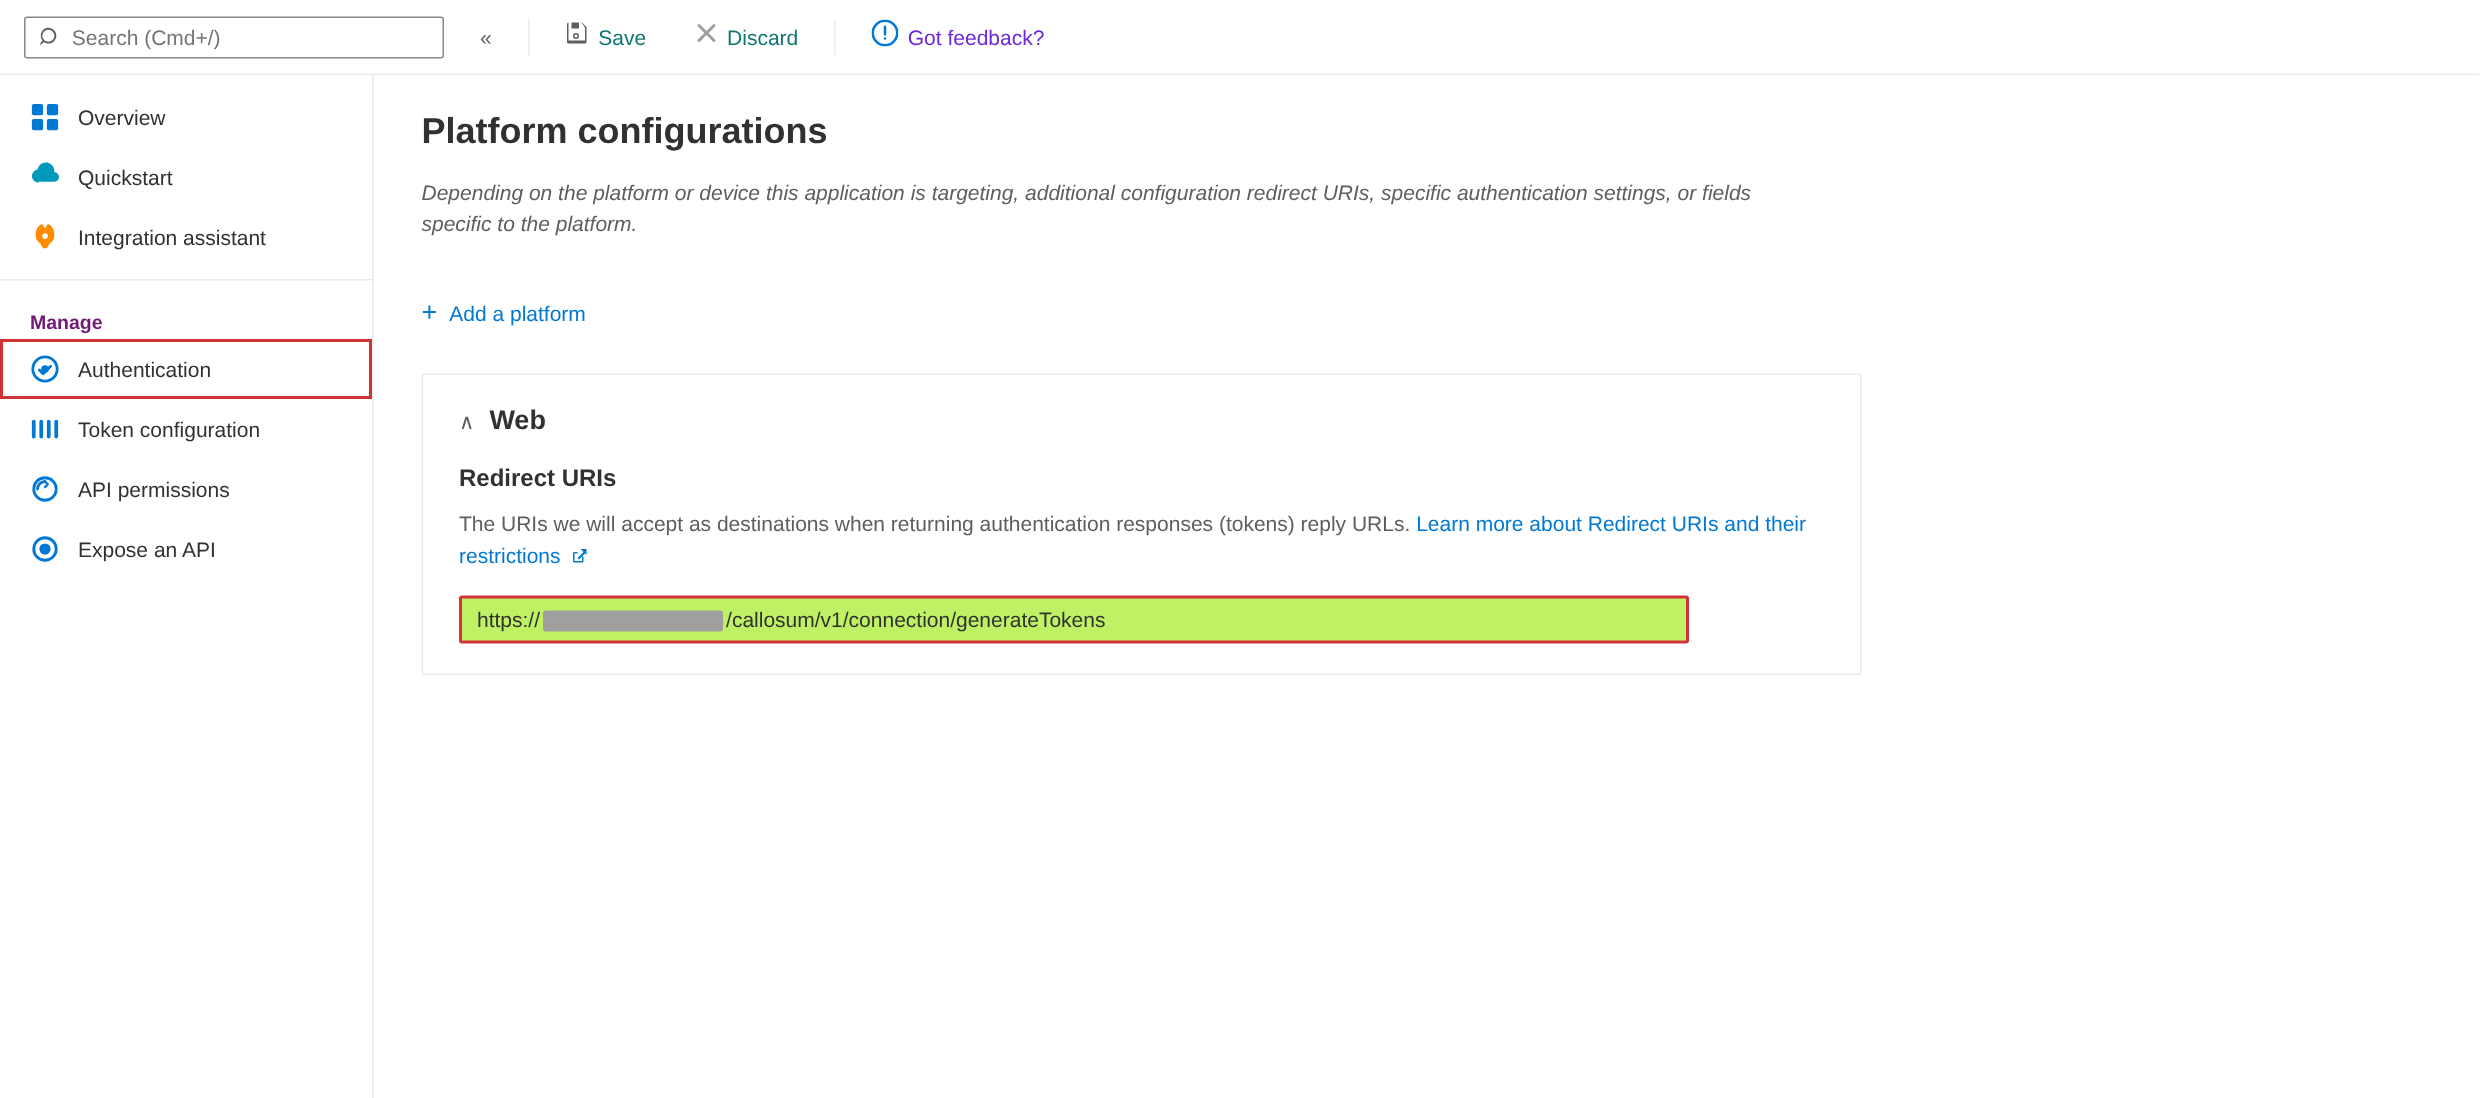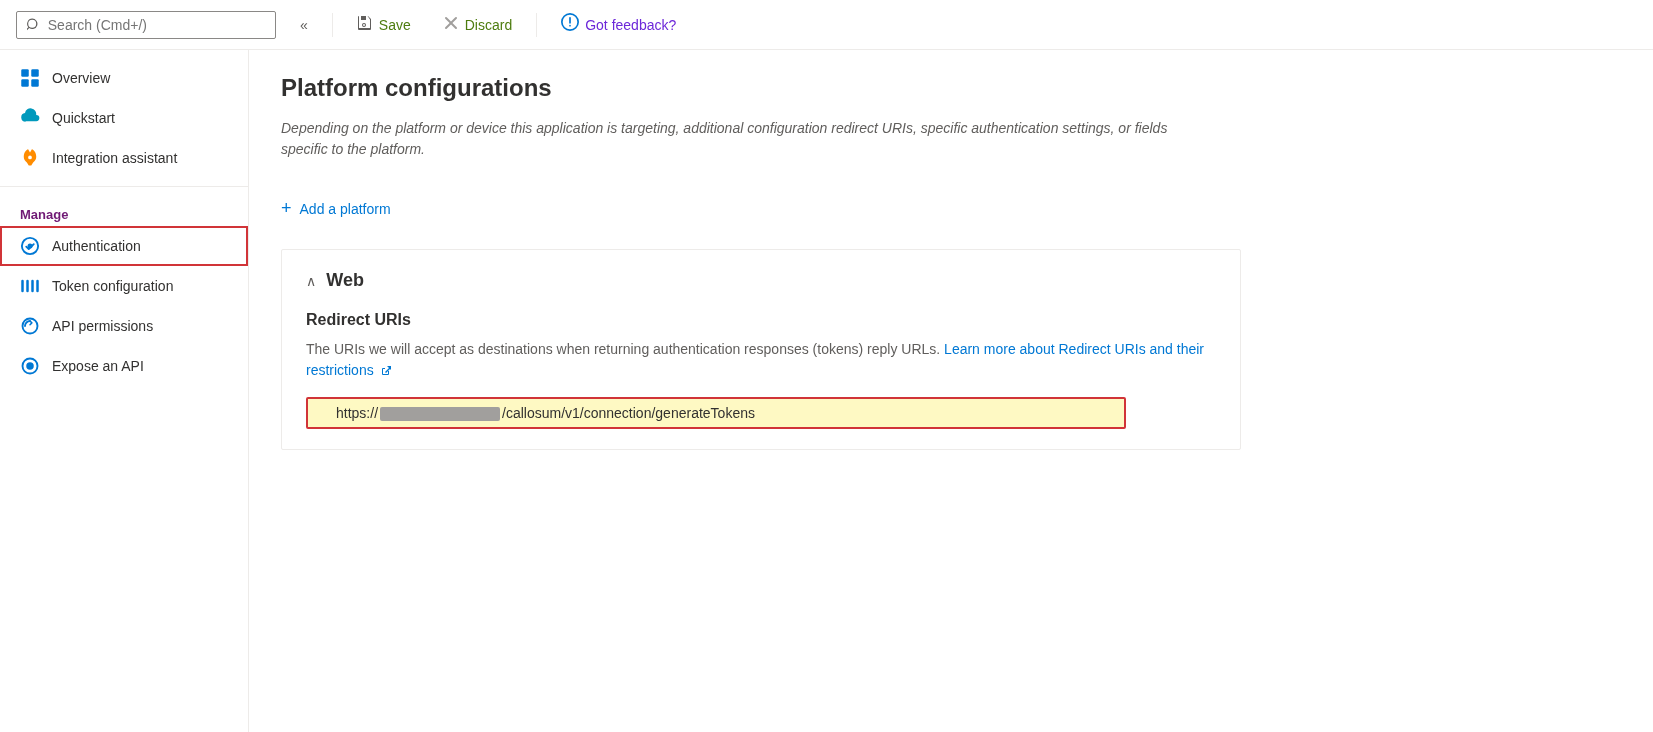--- a/index.html
+++ b/index.html
@@ -13,21 +13,21 @@
       border-bottom: 1px solid #edebe9;
       gap: 16px;
       flex-shrink: 0;
     }
     .search-box {
       display: flex;
       align-items: center;
       border: 1px solid #8a8886;
       border-radius: 2px;
       padding: 5px 10px;
-      width: 260px;
+      width: 280px;
       gap: 8px;
       background: #fff;
     }
     .search-box input {
       border: none;
       outline: none;
       font-size: 14px;
       color: #605e5c;
       width: 100%;
       background: transparent;
@@ -42,21 +42,21 @@
     }
     .toolbar-divider { width: 1px; height: 24px; background: #edebe9; }
     .toolbar-btn {
       display: flex;
       align-items: center;
       gap: 6px;
       background: none;
       border: none;
       cursor: pointer;
       font-size: 14px;
-      color: #4d7c0f;
+      color: #0f766e;
       padding: 5px 8px;
     }
     .toolbar-btn .icon { font-size: 16px; color: #605e5c; }
     .toolbar-btn.discard .icon { color: #a19f9d; }
     .feedback-btn {
       display: flex;
       align-items: center;
       gap: 6px;
       background: none;
       border: none;
@@ -183,22 +183,22 @@
     }
     .redirect-link {
       color: #0078d4;
       text-decoration: none;
     }
     .url-input-box {
       display: flex;
       align-items: center;
       border: 2px solid #d13438;
       border-radius: 2px;
-      padding: 6px 28px;
-      background: #fef9c3;
+      padding: 6px 10px;
+      background: #bef264;
       width: 100%;
       max-width: 820px;
     }
     .url-text {
       font-size: 14px;
       color: #323130;
     }
     .url-redacted {
       display: inline-block;
       width: 120px;

